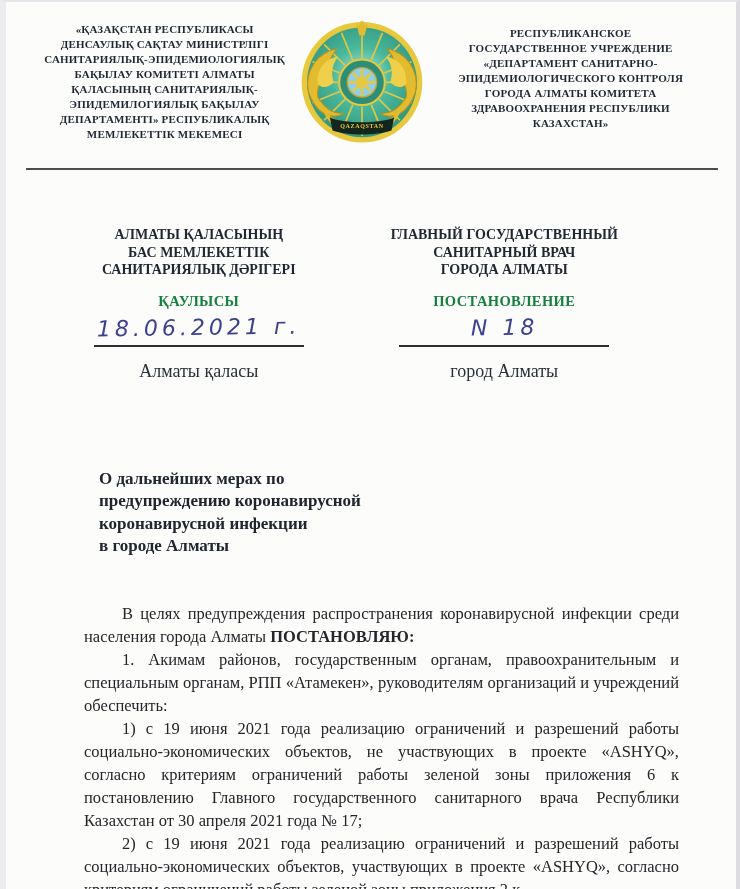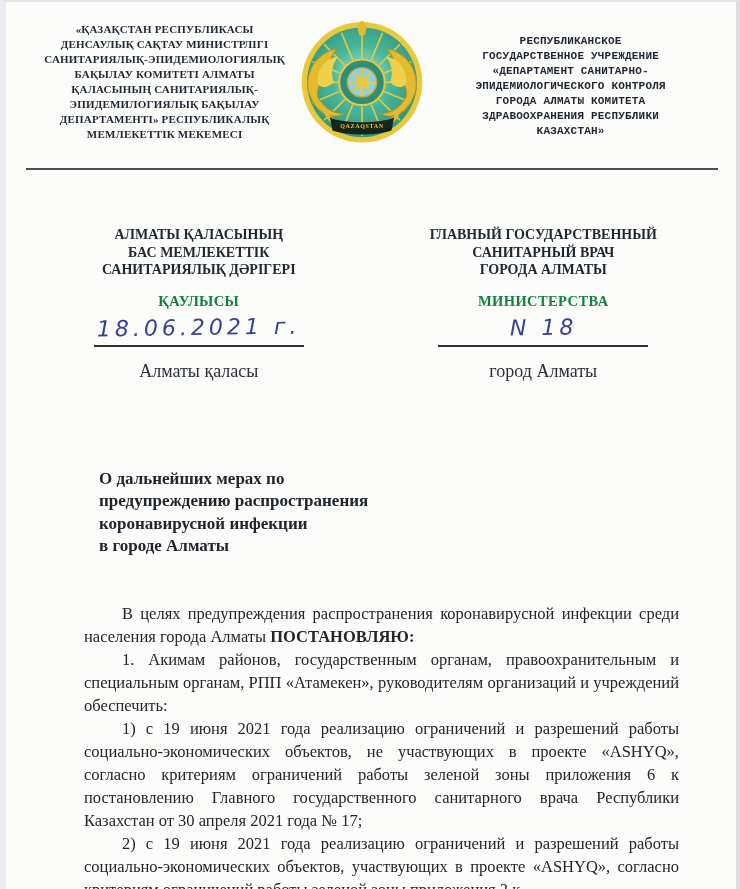--- a/index.html
+++ b/index.html
@@ -19,28 +19,28 @@
   .letterhead{
     display:flex;align-items:flex-start;
     padding:14px 24px 0 28px;height:152px;box-sizing:border-box;
   }
   .org{
     font-size:11px;line-height:15px;font-weight:bold;
     text-align:center;letter-spacing:.2px;color:#1f2733;
   }
   .org span{display:block;}
   .org-kk{width:266px;margin-top:6px;}
-  .org-ru{width:288px;margin-top:18px;font-family:Liberation Mono, monospace;}
+  .org-ru{width:288px;margin-top:10px;}
   .emblem{width:134px;height:134px;flex:0 0 auto;margin-top:2px;}
   .rule{
     margin:14px 18px 0 20px;border:0;
     border-top:2px solid #4e4e4e;height:0;
   }
   
-  .title-cols{display:flex;justify-content:space-between;margin-top:56px;padding:0 40px;}
+  .title-cols{display:flex;justify-content:flex-start;margin-top:56px;padding:0 40px;}
   .tcol{width:47%;text-align:center;}
   .org-title{font-size:14px;line-height:17.5px;font-weight:bold;color:#1f2733;}
   .org-title span{display:block;}
   .doc-type{margin-top:14px;font-size:14.5px;font-weight:bold;letter-spacing:.4px;color:#15803d;}
   .hand{
     margin-top:4px;height:28px;line-height:28px;
     font-family:"DejaVu Sans", sans-serif;font-style:italic;
     font-size:22px;color:#3c4090;letter-spacing:4px;
     transform:rotate(-.8deg);
   }
@@ -155,30 +155,30 @@
       <hr class="sig-line">
       <div class="place">Алматы қаласы</div>
     </div>
 
     <div class="tcol">
       <div class="org-title">
         <span>ГЛАВНЫЙ ГОСУДАРСТВЕННЫЙ</span>
         <span>САНИТАРНЫЙ ВРАЧ</span>
         <span>ГОРОДА АЛМАТЫ</span>
       </div>
-      <div class="doc-type">МИНИСТЕРСТВА</div>
+      <div class="doc-type">ПОСТАНОВЛЕНИЕ</div>
       <div class="hand">N 18</div>
       <hr class="sig-line">
       <div class="place">город Алматы</div>
     </div>
   </section>
 
   <section class="subject">
     <span>О дальнейших мерах по</span>
-    <span>предупреждению распространения</span>
+    <span>предупреждению коронавирусной</span>
     <span>коронавирусной инфекции</span>
     <span>в городе Алматы</span>
   </section>
 
   <section class="body-text">
     <p><span>В целях предупреждения распространения коронавирусной инфекции среди населения города Алматы </span><span class="bold">ПОСТАНОВЛЯЮ:</span></p>
     <p>1. Акимам районов, государственным органам, правоохранительным и специальным органам, РПП «Атамекен», руководителям организаций и учреждений обеспечить:</p>
     <p>1) с 19 июня 2021 года реализацию ограничений и разрешений работы социально-экономических объектов, не участвующих в проекте «ASHYQ», согласно критериям ограничений работы зеленой зоны приложения 6 к постановлению Главного государственного санитарного врача Республики Казахстан от 30 апреля 2021 года № 17;</p>
     <p>2) с 19 июня 2021 года реализацию ограничений и разрешений работы социально-экономических объектов, участвующих в проекте «ASHYQ», согласно критериям ограничений работы зеленой зоны приложения 2 к</p>
   </section>

